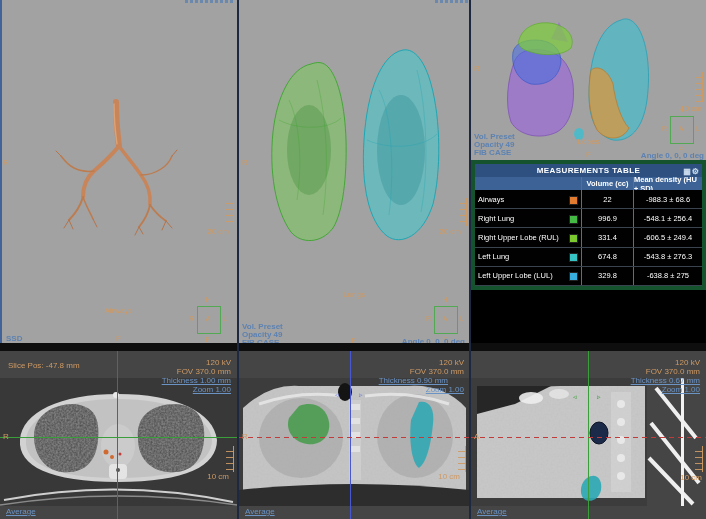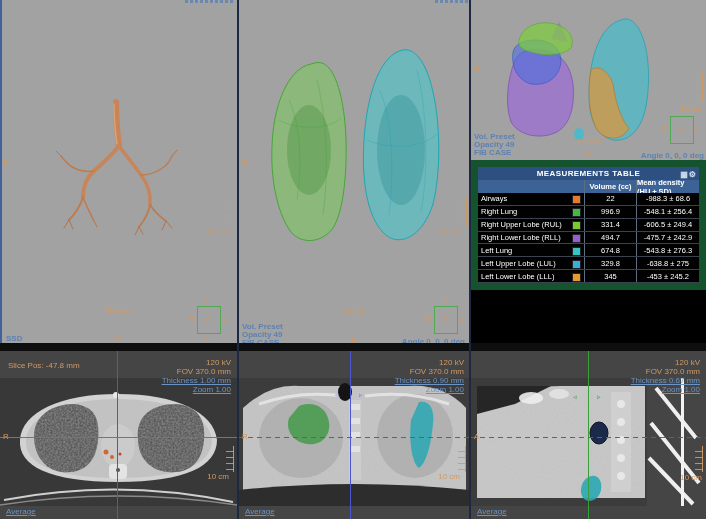--- a/index.html
+++ b/index.html
@@ -28,21 +28,21 @@
   .cl.cen{left:0;right:0;top:19px;text-align:center;}
   
   .xline{position:absolute;z-index:20;}
   .vblue{width:1px;background:#4957d2;}
   .vgreen{width:1px;background:#3a9e3a;}
   .hgreen{height:1px;background:#3a9e3a;}
   .hred{height:1px;background:repeating-linear-gradient(to right,#c23b3b 0 5px,transparent 5px 9px);}
   .handle{position:absolute;font-size:7px;line-height:7px;z-index:25;}
   
   #mtable{position:absolute;left:471px;top:160px;width:235px;height:130px;z-index:35;
-          border:7px solid #14532d;box-sizing:border-box;background:#010101;}
+          border:4px solid #14532d;box-sizing:border-box;background:#010101;}
   .mt-title{height:13px;background:#2d5080;color:#fff;font-size:8px;font-weight:bold;
             text-align:center;line-height:13px;letter-spacing:.4px;position:relative;}
   .mt-icons{position:absolute;right:2px;top:1px;font-size:8px;color:#cfe0f0;letter-spacing:1px;}
   .mt-head{height:13px;background:#3d6396;display:flex;color:#fff;font-size:7.5px;font-weight:bold;}
   .mt-head div{box-sizing:border-box;border-right:1px solid #5f6d80;display:flex;align-items:center;justify-content:center;}
   .mt-body{position:absolute;top:26px;bottom:0;left:0;right:0;display:flex;flex-direction:column;}
   .trow{flex:1;display:flex;background:#010101;color:#fff;font-size:7.5px;border-bottom:1px solid #3a4450;}
   .trow div{box-sizing:border-box;border-right:1px solid #5f6d80;display:flex;align-items:center;}
   .c1{width:107px;position:relative;padding-left:3px;}
   .c2{width:52px;justify-content:center!important;}
@@ -96,21 +96,21 @@
       <path d="M72,64 C52,68 38,96 34,132 C30,170 36,210 52,232 C62,244 82,244 94,228 C104,212 108,176 107,140 C106,108 100,80 90,68 C84,61 78,62 72,64 Z" fill="rgba(110,215,70,0.42)" stroke="rgba(60,165,45,0.9)" stroke-width="1"></path>
       <ellipse cx="70" cy="150" rx="22" ry="45" fill="rgba(30,120,30,0.25)"></ellipse>
       <path d="M50,100 C60,120 64,160 58,200 M78,80 C88,120 90,170 84,215 M40,120 C58,130 90,130 102,118" fill="none" stroke="rgba(60,165,45,0.4)" stroke-width="0.8"></path>
       <path d="M164,50 C142,54 128,92 125,140 C122,186 130,222 148,236 C162,246 184,236 194,204 C202,172 202,120 192,84 C186,62 176,48 164,50 Z" fill="rgba(55,205,210,0.5)" stroke="rgba(25,165,180,0.95)" stroke-width="1"></path>
       <ellipse cx="162" cy="150" rx="24" ry="55" fill="rgba(15,120,130,0.25)"></ellipse>
       <path d="M140,90 C152,110 156,170 150,215 M178,70 C188,110 190,170 182,212 M128,140 C150,150 184,148 198,134" fill="none" stroke="rgba(25,165,180,0.4)" stroke-width="0.8"></path>
     </svg>
     <span class="ov t-o" style="left:3px;top:158px;">R</span>
     <div class="ruler" style="left:220px;top:198px;height:28px;"></div>
     <span class="ov t-o rt" style="right:8px;top:227px;">20 cm</span>
-    <span class="ov t-o ctr" style="top:306px;">Lungs</span>
+    <span class="ov t-o ctr" style="top:290px;">Lungs</span>
     <div class="ocube" style="left:186px;top:296px;">
       <span class="cl top">H</span>
       <span class="cl lft">R</span>
       <span class="cl cen">A</span>
       <span class="cl rgt">L</span>
       <span class="cl bot">F</span>
       <div class="sq"></div>
     </div>
     <span class="ov t-b" style="left:3px;top:322px;">Vol. Preset</span>
     <span class="ov t-b" style="left:3px;top:330px;">Opacity 49</span>
@@ -180,49 +180,33 @@
         <div class="trow">
       <div class="c1">
             <span>Right Upper Lobe (RUL)</span>
             <span class="swatch" style="background: rgb(124, 201, 47);"></span>
           </div>
       <div class="c2">331.4</div>
       <div class="c3">-606.5 ± 249.4</div>
     </div>
         <div class="trow">
       <div class="c1">
-            <span>Right Lower Lobe (RLL)</span>
-            <span class="swatch" style="background: rgb(148, 95, 210);"></span>
-          </div>
-      <div class="c2">494.7</div>
-      <div class="c3">-475.7 ± 242.9</div>
-    </div>
-        <div class="trow">
-      <div class="c1">
             <span>Left Lung</span>
             <span class="swatch" style="background: rgb(54, 195, 195);"></span>
           </div>
       <div class="c2">674.8</div>
       <div class="c3">-543.8 ± 276.3</div>
     </div>
         <div class="trow">
       <div class="c1">
             <span>Left Upper Lobe (LUL)</span>
             <span class="swatch" style="background: rgb(56, 174, 222);"></span>
           </div>
       <div class="c2">329.8</div>
       <div class="c3">-638.8 ± 275</div>
-    </div>
-        <div class="trow">
-      <div class="c1">
-            <span>Left Lower Lobe (LLL)</span>
-            <span class="swatch" style="background: rgb(230, 154, 46);"></span>
-          </div>
-      <div class="c2">345</div>
-      <div class="c3">-453 ± 245.2</div>
     </div>
       </div>
   </div>
 
   <div style="position:absolute;left:0;top:343px;width:706px;height:8px;background:#0e0e0e;z-index:10;"></div>
 
   <div class="vp vpct" style="left:0;top:351px;width:237px;height:168px;">
     <svg width="237" height="128" viewBox="0 0 237 128" style="position:absolute;left:0;top:27px;">
       <defs>
         <filter id="nzA" x="0%" y="0%" width="100%" height="100%">
@@ -281,21 +265,21 @@
         <rect x="111" y="40" width="10" height="6" fill="#e2e2e2"></rect>
       <rect x="111" y="54" width="10" height="6" fill="#e2e2e2"></rect>
         <rect x="111" y="68" width="10" height="6" fill="#e2e2e2"></rect>
       <ellipse cx="106" cy="14" rx="7" ry="9" fill="#141414"></ellipse>
       <path d="M60,28 C75,22 88,30 90,44 C92,58 82,68 68,66 C54,64 46,52 50,40 Z" fill="#3f9a45" opacity="0.8"></path>
       <path d="M180,24 C190,22 196,30 194,46 C192,66 188,84 180,90 C172,84 170,60 172,42 Z" fill="#2ba8b4" opacity="0.85"></path>
       <path d="M0,128 L0,112 Q115,100 231,112 L231,128 Z" fill="#2d2d2d"></path>
     </svg>
     <span class="ov t-o rt" style="right:6px;top:7px;">120 kV</span>
     <span class="ov t-o rt" style="right:6px;top:16px;">FOV 370.0 mm</span>
-    <span class="ov t-l rt" style="right:6px;top:25px;text-align:center;">Thickness 0.90 mm</span>
+    <span class="ov t-l rt" style="right:22px;top:25px;text-align:center;">Thickness 0.90 mm</span>
     <span class="ov t-l rt" style="right:6px;top:34px;">Zoom 1.00</span>
     <div class="xline vblue" style="left:111px;top:0;height:168px;"></div>
     <div class="xline hred" style="left:0;top:86px;width:231px;"></div>
     <span class="handle" style="left:96px;top:40px;color:#6b7de0;">◃</span>
     <span class="handle" style="left:120px;top:40px;color:#6b7de0;">▹</span>
     <span class="ov t-o" style="left:3px;top:81px;">R</span>
     <div class="ruler" style="left:219px;top:95px;height:26px;"></div>
     <span class="ov t-o rt" style="right:10px;top:121px;">10 cm</span>
     <span class="ov t-l" style="left:6px;top:156px;">Average</span>
   </div>

